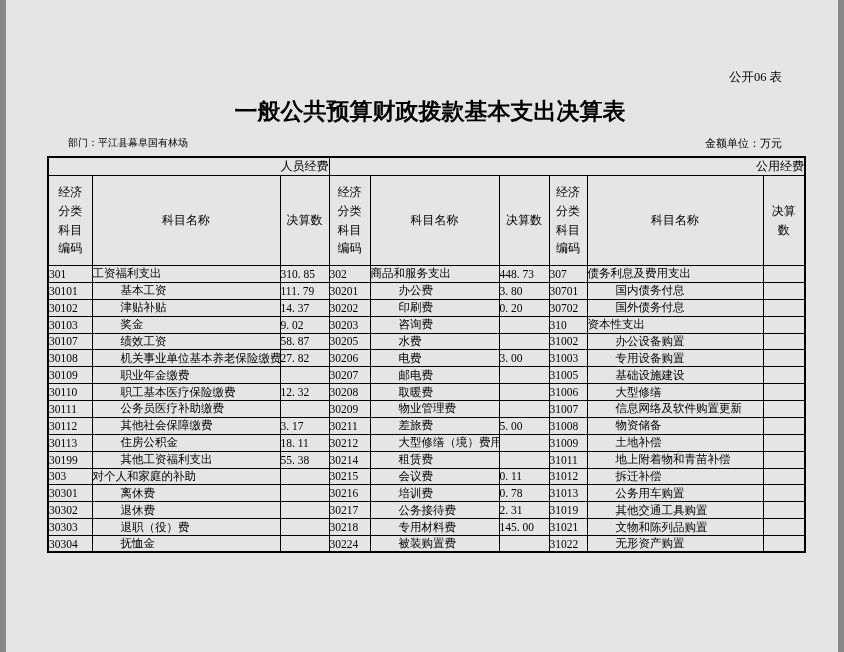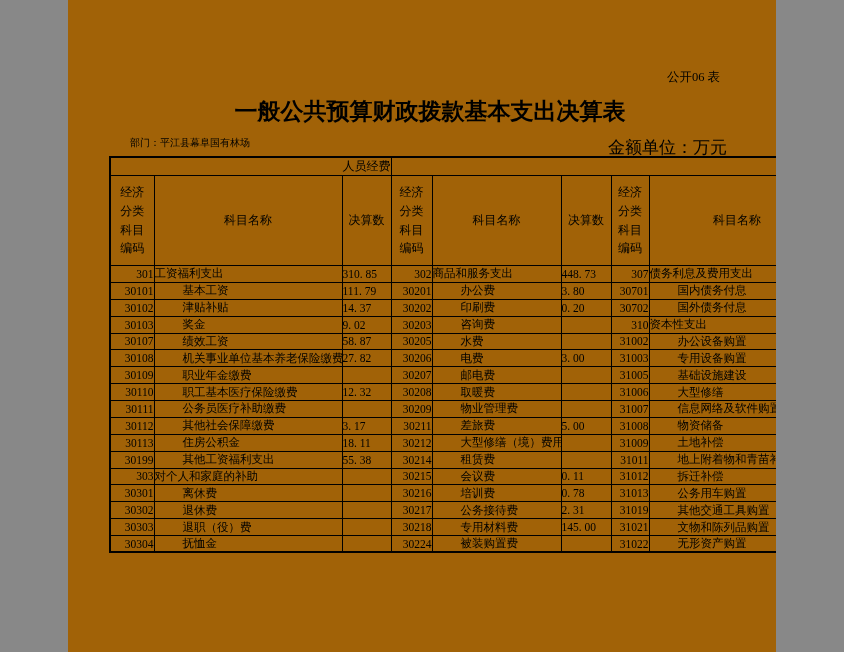--- a/index.html
+++ b/index.html
@@ -1,48 +1,48 @@
 <!DOCTYPE html>
 <html><head>
 <meta charset="utf-8">
 <style>
   html,body { margin:0; padding:0; background:#888; }
   .page {
-    position:relative; width:708px; height:652px; background:#a16207;
+    position:relative; width:832px; height:652px; background:#e5e5e5;
     font-family:"Liberation Serif","DejaVu Serif",serif; color:#000;
     margin:0 auto; overflow:hidden;
   }
   .corner {
     position:absolute; top:69px; right:56px; font-size:12.5px;
   }
   .title {
     position:absolute; top:90px; left:0; width:100%; text-align:center;
     font-family:"Liberation Sans","DejaVu Sans",sans-serif;
     font-weight:bold; font-size:23px; margin:8px; line-height:1.2;
   }
   .dept {
     position:absolute; top:136px; left:62px; font-size:10px;
   }
   .unit {
-    position:absolute; top:136px; right:49px; font-size:17px;
+    position:absolute; top:136px; right:56px; font-size:11px;
   }
   table.main {
     position:absolute; top:156px; left:41px; width:757px;
     border-collapse:collapse; table-layout:fixed;
     font-size:11.5px; border:2px solid #000;
   }
   table.main th, table.main td {
     border:1px solid #000; padding:0; overflow:hidden;
     white-space:nowrap; font-weight:normal;
   }
   tr.group-row th { height:15px; text-align:right; font-size:12px; }
   tr.col-head-row th { height:89px; text-align:center; vertical-align:middle; font-size:12px; }
   .wrap2 { display:block; width:26px; margin:0 auto; white-space:normal; line-height:1.55; }
   tbody tr { height:16.89px; }
-  td.code  { text-align:right; }
+  td.code  { text-align:left; }
   td.name  { text-align:left; padding-left:7px; }
   td.name.child { padding-left:28px; }
   td.value { text-align:left; padding-right:3px; }
 </style>
 </head>
 <body>
 
 <div class="page">
 
   <div class="corner">公开06 表</div>

